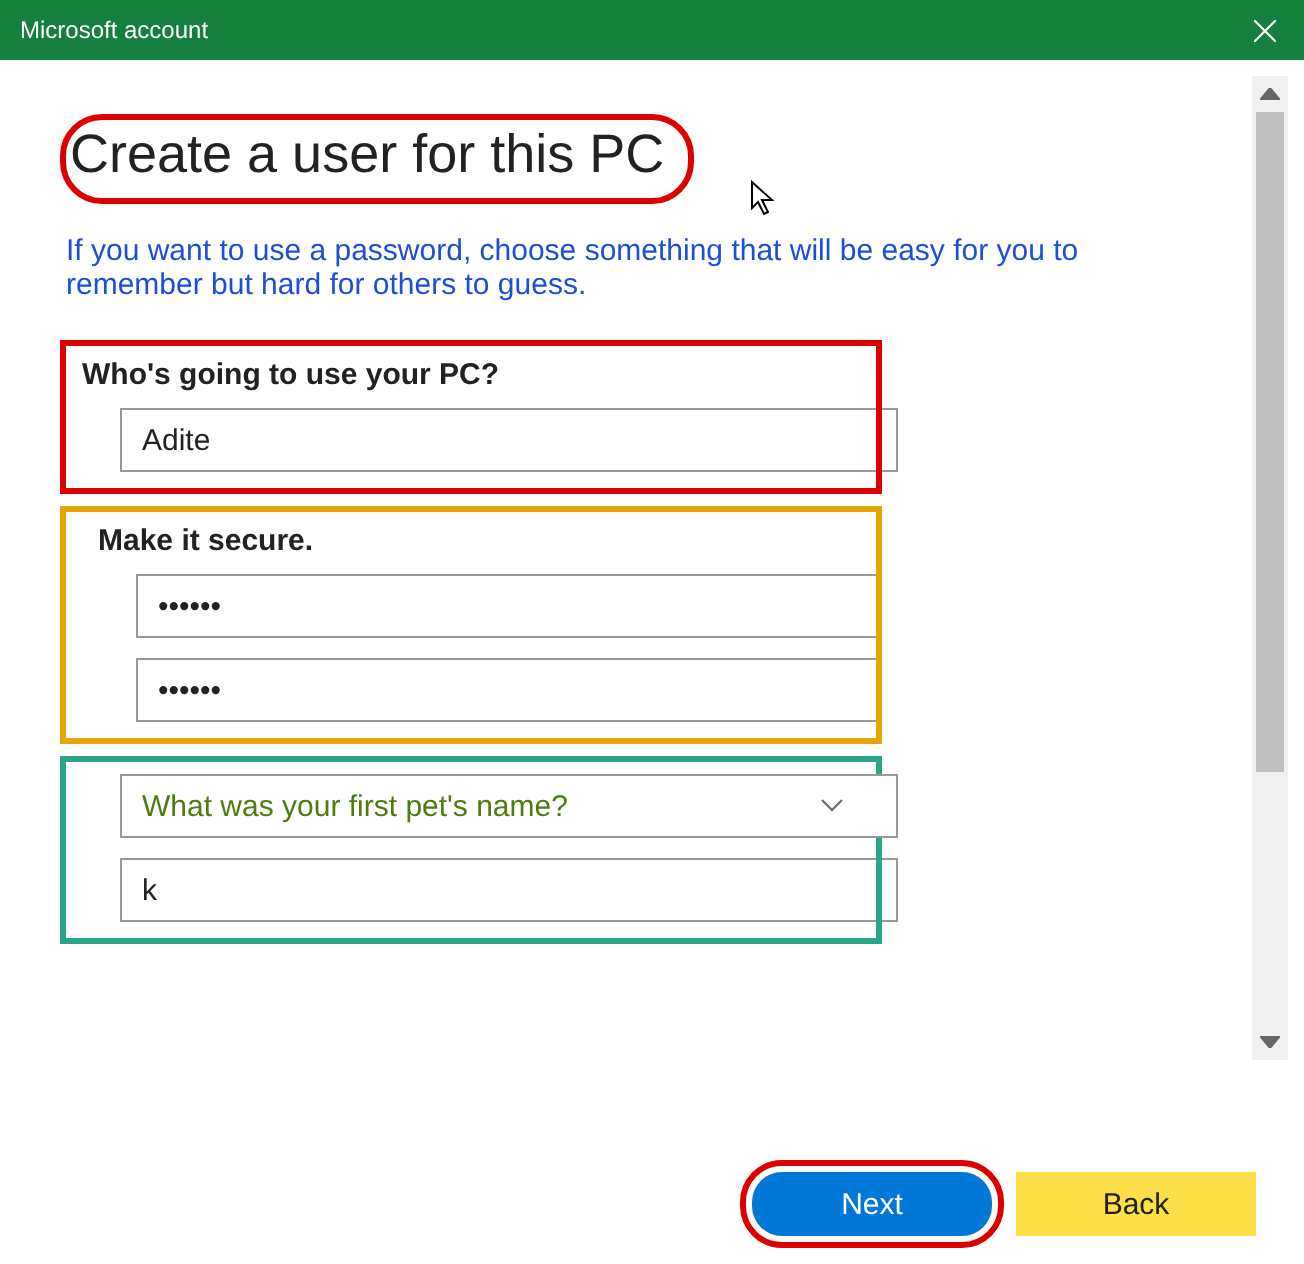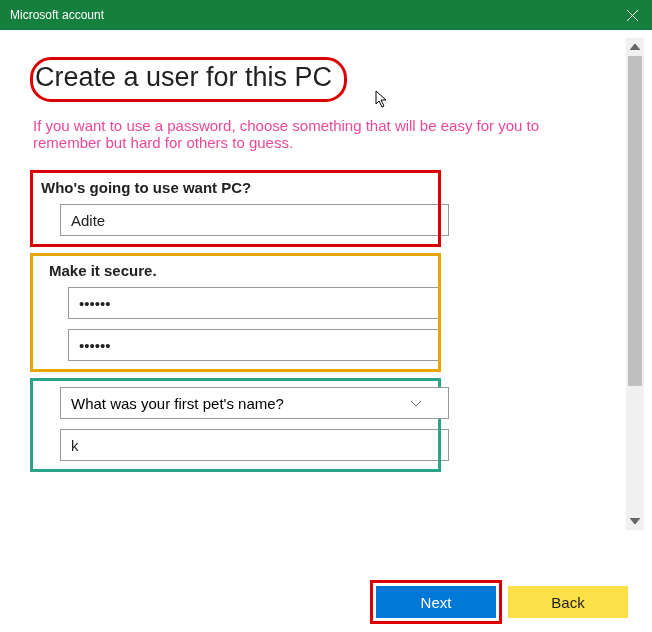--- a/index.html
+++ b/index.html
@@ -66,21 +66,21 @@
     color: #222;
     margin-bottom: 18px;
     display: inline-block;
   }
   .hl-red { outline: 3px solid #d00; outline-offset: 0; }
   .hl-yellow { outline: 3px solid #e6a500; outline-offset: 0; padding: 6px 16px; }
   .hl-teal { outline: 3px solid #2aa58a; outline-offset: 0; padding: 6px 8px; }
   .hl-redbox { outline: 3px solid #d00; outline-offset: 0; padding: 6px 8px; }
   .intro {
     font-size: 15px;
-    color: #ec4899;
+    color: #1d4ed8;
     margin-bottom: 22px;
     max-width: 570px;
   }
   .section {
     width: 405px;
     margin-bottom: 12px;
   }
   .section-label {
     font-weight: 600;
     font-size: 15px;
@@ -102,21 +102,21 @@
     margin-left: 19px;
   }
   .field:last-child { margin-bottom: 2px; }
   .select-wrap {
     position: relative;
     width: 100%;
     margin-bottom: 10px;
   }
   .select-wrap .field {
     margin-bottom: 0;
-    color: #000000;
+    color: #4d7c0f;
     padding-right: 30px;
   }
   .chev {
     position: absolute;
     right: 8px;
     top: 50%;
     transform: translateY(-50%);
     pointer-events: none;
   }
   .cursor {
@@ -136,20 +136,21 @@
     width: 120px;
     height: 32px;
     border: none;
     font-size: 15px;
     font-family: inherit;
     cursor: pointer;
   }
   .btn-primary {
     background: #0078d7;
     color: #fff;
+    border-radius: 15px;
   }
   .btn-secondary {
     background: #fde047;
     color: #222;
   }
   .btn-hl { outline: 3px solid #d00; outline-offset: 3px; }
 </style>
 </head>
 <body>
 
@@ -169,21 +170,21 @@
 
   <div class="cursor">
     <svg width="16" height="20" viewBox="0 0 16 20">
         <path d="M1 1 L1 14 L4 11 L7 17 L9 16 L6 10 L11 10 Z" fill="none" stroke="#000" stroke-width="1"></path>
       </svg>
   </div>
 
   <p class="intro">If you want to use a password, choose something that will be easy for you to remember but hard for others to guess.</p>
 
   <div class="section hl-redbox">
-    <span class="section-label">Who's going to use want PC?</span>
+    <span class="section-label">Who's going to use your PC?</span>
     <input class="field" type="text" value="Adite" style="">
   </div>
 
   <div class="section hl-yellow">
     <span class="section-label">Make it secure.</span>
     <input class="field" type="text" value="••••••" style="">
     <input class="field" type="text" value="••••••" style="">
   </div>
 
   <div class="section hl-teal">

